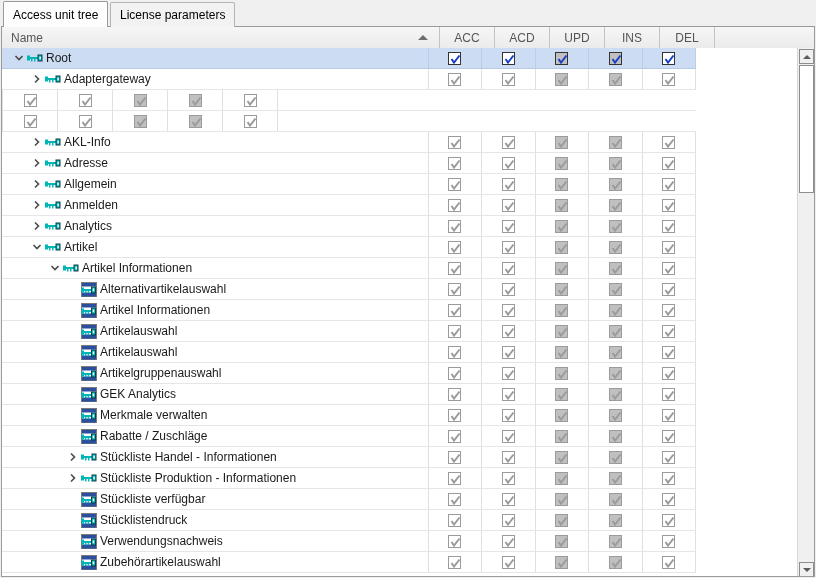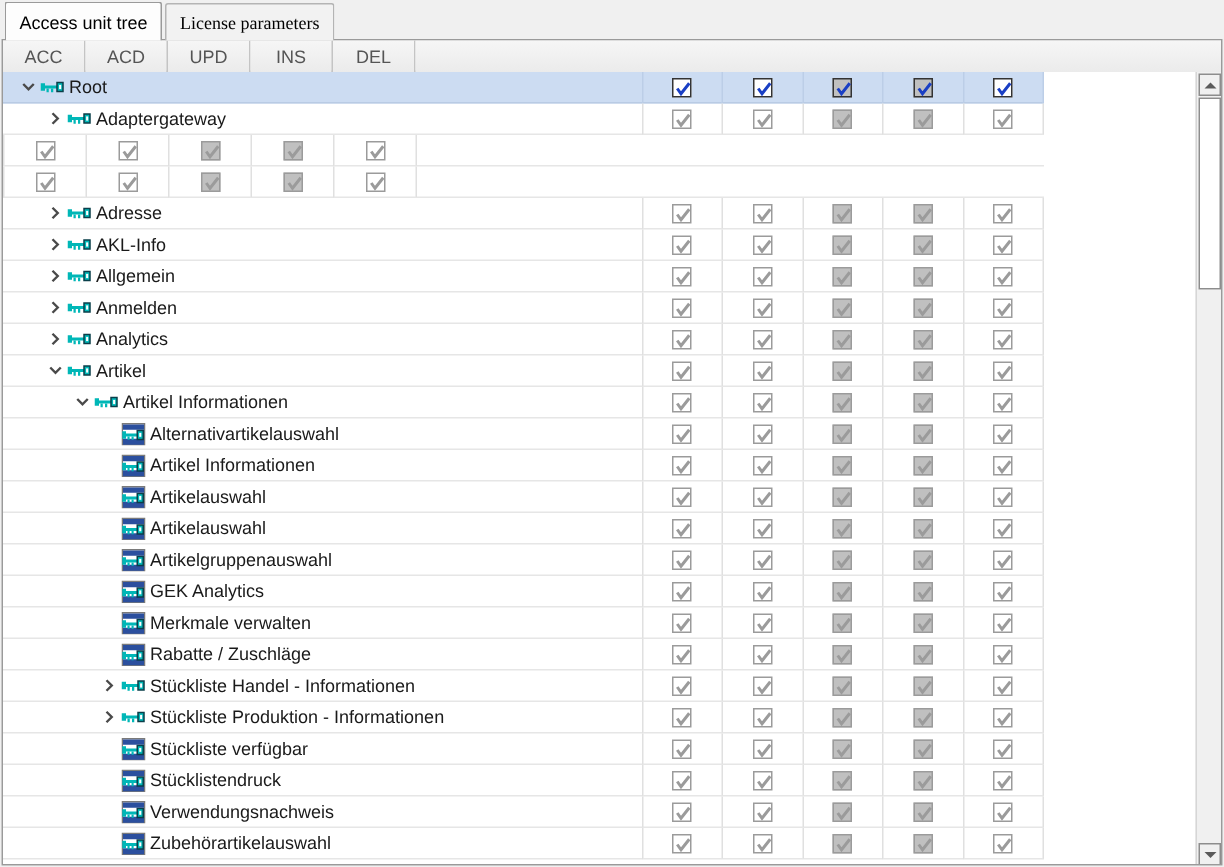--- a/index.html
+++ b/index.html
@@ -181,28 +181,32 @@
     cursor: pointer;
   }
 </style>
 </head>
 <body>
 
 <div id="tabstrip">
     <div class="tab active" style="left: 3px;">
       <span>Access unit tree</span>
     </div>
-    <div class="tab inactive" style="left: 110px; font-family: Liberation Serif, serif;">
+    <div class="tab inactive" style="left: 110px;">
       <span>License parameters</span>
     </div>
   </div>
 
 <div id="panel">
 
   <div id="header">
+      <div class="hcell name">
+        <span>Name</span>
+        <span class="sortarrow"></span>
+      </div>
       <div class="hcell perm">
         <span>ACC</span>
       </div>
       <div class="hcell perm">
         <span>ACD</span>
       </div>
       <div class="hcell perm">
         <span>UPD</span>
       </div>
       <div class="hcell perm">
@@ -416,21 +420,21 @@
           <span class="keyicon">
             <svg width="16" height="12" viewBox="0 0 16 12">
               <rect x="2" y="5" width="9" height="2" fill="#00b7b7"></rect>
               <rect x="0" y="3.5" width="3" height="5" fill="#00b7b7"></rect>
               <rect x="4" y="7" width="1.5" height="2.5" fill="#00b7b7"></rect>
               <rect x="7" y="7" width="1.5" height="2.5" fill="#00b7b7"></rect>
               <rect x="11" y="3" width="4" height="6" fill="#00b7b7" stroke="#0a3f4a" stroke-width="1"></rect>
               <rect x="12.4" y="4.6" width="1.4" height="2.8" fill="#ffffff"></rect>
             </svg>
           </span>
-          <span class="nodelabel">Adresse</span>
+          <span class="nodelabel">AKL-Info</span>
         </div>
         <div class="permcell">
           <span class="cb disabled">
             <svg width="13" height="13" viewBox="0 0 13 13">
               <path d="M2.5 6 L5 9.5 L10.5 2.5" fill="none" stroke="#9b9b9b" stroke-width="2"></path>
             </svg>
           </span>
         </div>
         <div class="permcell">
           <span class="cb disabled">
@@ -473,21 +477,21 @@
           <span class="keyicon">
             <svg width="16" height="12" viewBox="0 0 16 12">
               <rect x="2" y="5" width="9" height="2" fill="#00b7b7"></rect>
               <rect x="0" y="3.5" width="3" height="5" fill="#00b7b7"></rect>
               <rect x="4" y="7" width="1.5" height="2.5" fill="#00b7b7"></rect>
               <rect x="7" y="7" width="1.5" height="2.5" fill="#00b7b7"></rect>
               <rect x="11" y="3" width="4" height="6" fill="#00b7b7" stroke="#0a3f4a" stroke-width="1"></rect>
               <rect x="12.4" y="4.6" width="1.4" height="2.8" fill="#ffffff"></rect>
             </svg>
           </span>
-          <span class="nodelabel">AKL-Info</span>
+          <span class="nodelabel">Adresse</span>
         </div>
         <div class="permcell">
           <span class="cb disabled">
             <svg width="13" height="13" viewBox="0 0 13 13">
               <path d="M2.5 6 L5 9.5 L10.5 2.5" fill="none" stroke="#9b9b9b" stroke-width="2"></path>
             </svg>
           </span>
         </div>
         <div class="permcell">
           <span class="cb disabled">

